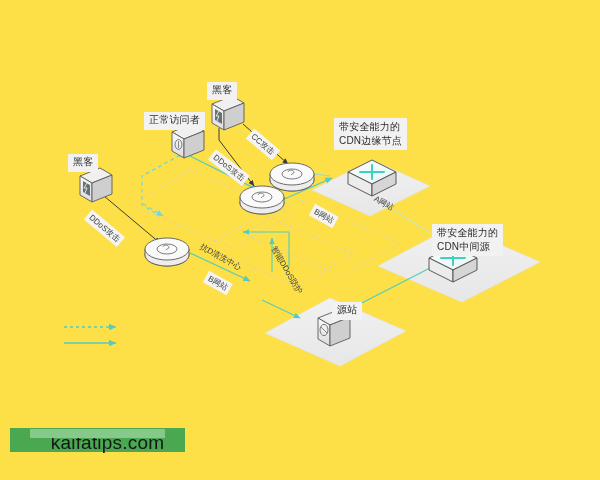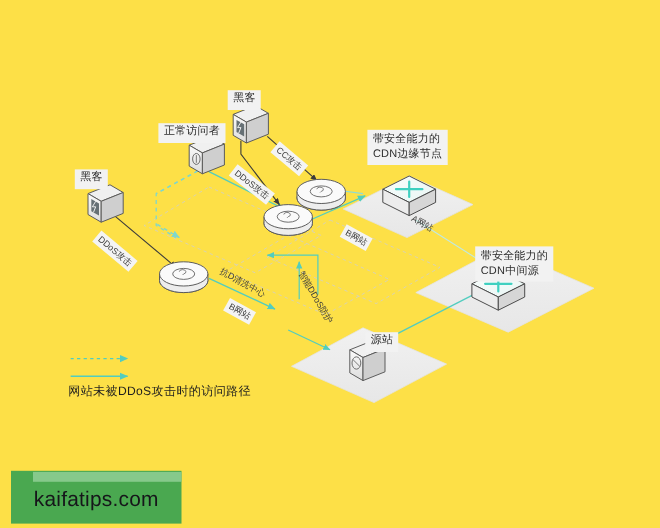--- a/index.html
+++ b/index.html
@@ -73,25 +73,26 @@
     color: #1f1f1f;
     margin: 0 0 10px 2px;
     letter-spacing: 0.3px;
   }
   
   #watermark {
     position: absolute;
     left: 10px;
     top: 428px;
     width: 155px;
-    height: 48px;
+    height: 24px;
     background: #4aa850;
     display: flex;
     align-items: center;
     justify-content: center;
+    padding-left: 20px;
   }
   #watermark-bar {
     position: absolute;
     left: 30px;
     top: 429px;
     width: 135px;
     height: 9px;
     background: #86c98b;
   }
   #watermark-text {
@@ -301,21 +302,20 @@
         <svg width="60" height="10" viewBox="0 0 60 10">
           <defs>
             <marker id="lgArrow2" markerWidth="7" markerHeight="7" refX="5.6" refY="2.6" orient="auto">
               <path d="M0,0 L6,2.6 L0,5.2 z" fill="#52cdbf"></path>
             </marker>
           </defs>
           <line x1="0" y1="5" x2="52" y2="5" stroke="#52cdbf" stroke-width="1.3" marker-end="url(#lgArrow2)"></line>
         </svg>
       </div>
     </div>
-    <div class="legend-text">网站未被DDoS攻击时的访问路径</div>
   </div>
 
   <div id="watermark">
     <span id="watermark-text">kaifatips.com</span>
   </div>
   <div id="watermark-bar"></div>
 
 </div>
 
 </body></html>

